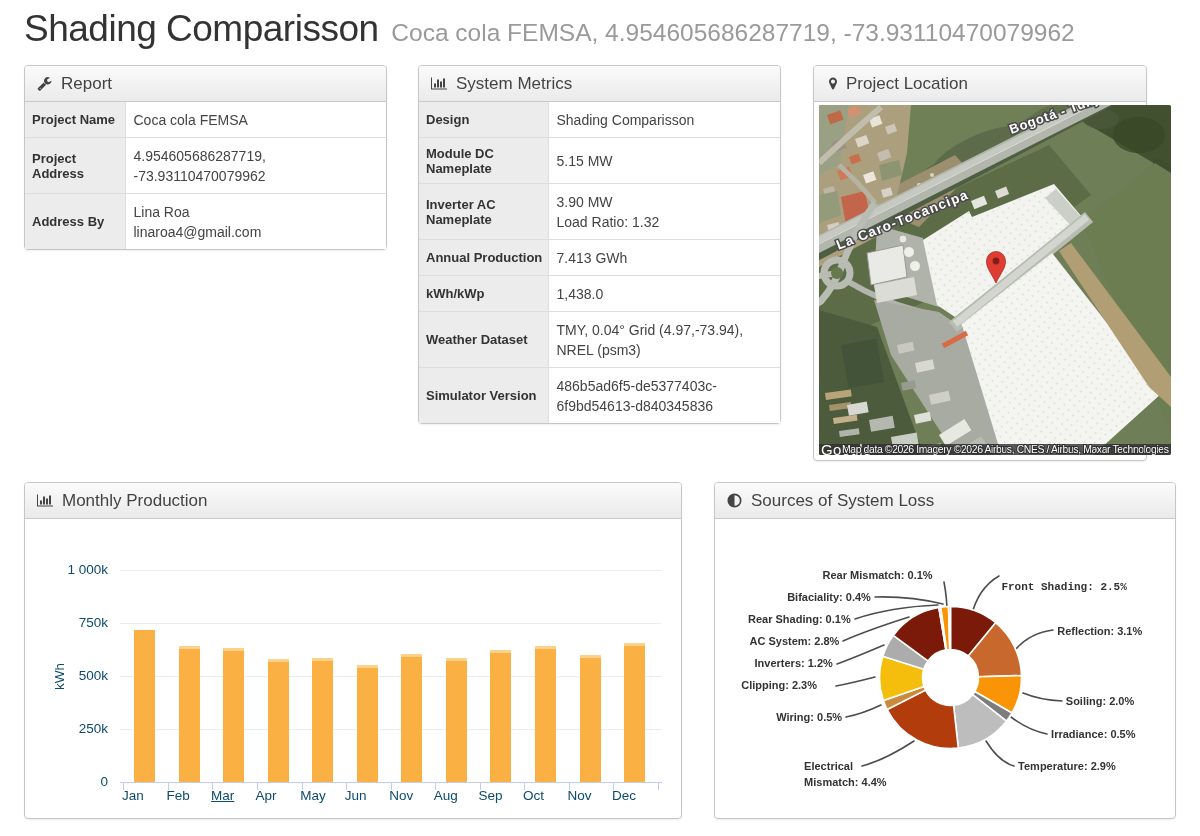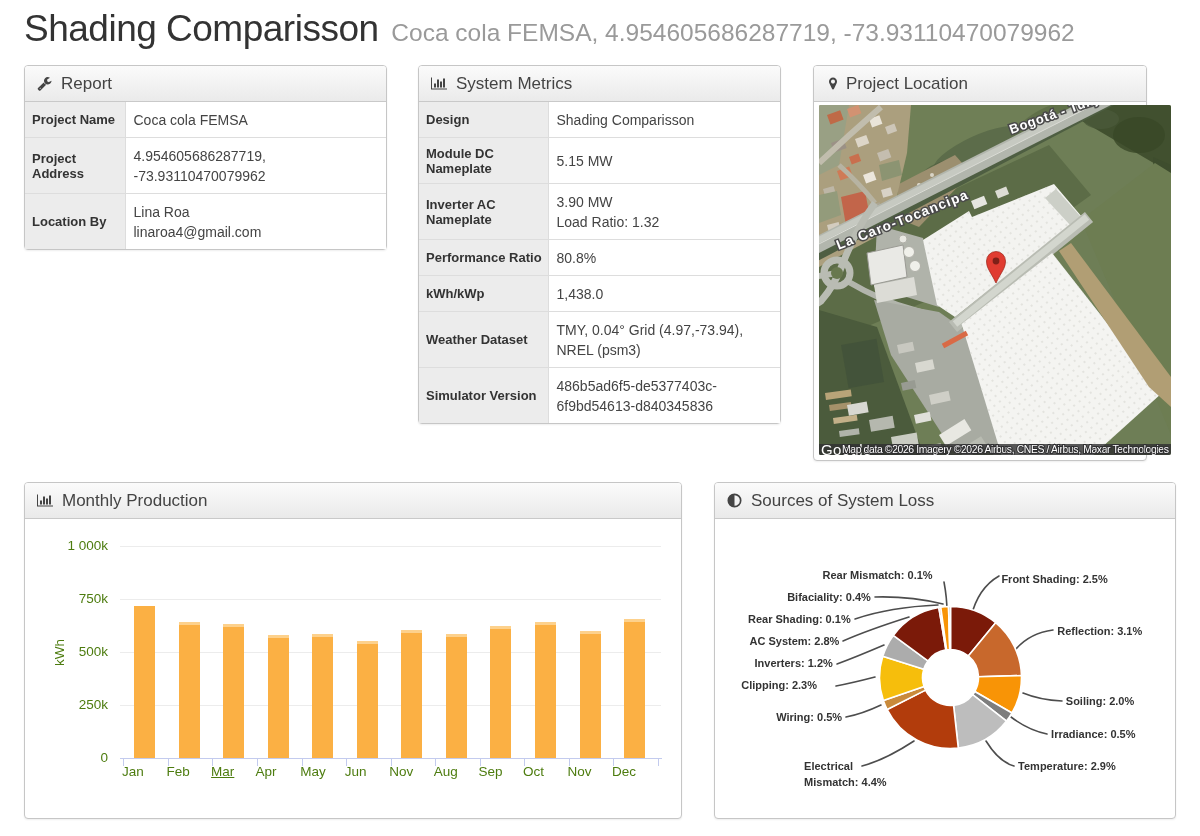--- a/index.html
+++ b/index.html
@@ -37,21 +37,21 @@
     <tbody>
         <tr>
           <td class="lbl" style="width:100px;">Project Name</td>
           <td class="val">Coca cola FEMSA</td>
         </tr>
     <tr>
           <td class="lbl">Project<br>Address</td>
           <td class="val">4.954605686287719,<br>-73.93110470079962</td>
         </tr>
     <tr>
-          <td class="lbl">Location By</td>
+          <td class="lbl">Address By</td>
           <td class="val">Lina Roa<br>linaroa4@gmail.com</td>
         </tr>
   </tbody>
     </table>
 </div>
 
 <div class="panel" style="left:418px; top:65px; width:363px;">
   <div class="phead"><svg width="16" height="15" viewBox="0 0 2048 1792" fill="#444">
         <path d="M640 896v512h-256v-512h256zm384-512v1024h-256v-1024h256zm1024 1152v128h-2048v-1536h128v1408h1920zm-640-896v768h-256v-768h256zm384-384v1152h-256v-1152h256z"></path>
       </svg>System Metrics</div>
@@ -63,22 +63,22 @@
         </tr>
     <tr>
           <td class="lbl">Module DC<br>Nameplate</td>
           <td class="val">5.15 MW</td>
         </tr>
     <tr>
           <td class="lbl">Inverter AC<br>Nameplate</td>
           <td class="val">3.90 MW<br>Load Ratio: 1.32</td>
         </tr>
     <tr>
-          <td class="lbl">Performance Ratio</td>
-          <td class="val">80.8%</td>
+          <td class="lbl">Annual Production</td>
+          <td class="val">7.413 GWh</td>
         </tr>
     <tr>
           <td class="lbl">kWh/kWp</td>
           <td class="val">1,438.0</td>
         </tr>
     <tr>
           <td class="lbl">Weather Dataset</td>
           <td class="val">TMY, 0.04° Grid (4.97,-73.94), NREL (psm3)</td>
         </tr>
     <tr>
@@ -214,21 +214,21 @@
       <text x="2" y="350" font-family="Liberation Sans, sans-serif" font-size="15" fill="#ffffff" letter-spacing="0.4">Google</text>
       <text x="23" y="348" font-family="Liberation Sans, sans-serif" font-size="10.5" fill="#ffffff" stroke="#2f2f31" stroke-width="2" paint-order="stroke" textLength="327">Map data ©2026 Imagery ©2026 Airbus, CNES / Airbus, Maxar Technologies</text>
     </svg>
   </div>
 </div>
 
 <div class="panel" style="left:24px; top:482px; width:658px; height:337px;">
   <div class="phead"><svg width="16" height="15" viewBox="0 0 2048 1792" fill="#444">
         <path d="M640 896v512h-256v-512h256zm384-512v1024h-256v-1024h256zm1024 1152v128h-2048v-1536h128v1408h1920zm-640-896v768h-256v-768h256zm384-384v1152h-256v-1152h256z"></path>
       </svg>Monthly Production</div>
-  <div id="chart" style="left:-1px; top:24px; width:657px; height:299px; font-size:13.5px; color:#4d7c0f;">
+  <div id="chart" style="left:-1px; top:48px; width:657px; height:299px; font-size:13.5px; color:#0c4a6e;">
     <div class="grid" style="top:38.6px;"></div>
     <div class="grid" style="top:91.7px;"></div>
     <div class="grid" style="top:144.8px;"></div>
     <div class="grid" style="top:197.9px;"></div>
     <div class="axisline"></div>
     <div class="ylab" style="top:31px;">1 000k</div>
     <div class="ylab" style="top:84.1px;">750k</div>
     <div class="ylab" style="top:137.2px;">500k</div>
     <div class="ylab" style="top:190.3px;padding-left:20px;">250k</div>
     <div class="ylab" style="top:243.4px;">0</div>
@@ -305,21 +305,21 @@
         <path d="M173.15,190.56 A71.0,71.0 0 0 1 169.35,181.55 L210.02,167.59 A28.0,28.0 0 0 0 211.52,171.14 Z" fill="#c98a3b"></path>
         <path d="M169.35,181.55 A71.0,71.0 0 0 1 168.74,137.31 L209.78,150.14 A28.0,28.0 0 0 0 210.02,167.59 Z" fill="#f6be0c"></path>
         <path d="M168.74,137.31 A71.0,71.0 0 0 1 179.29,116.45 L213.94,141.92 A28.0,28.0 0 0 0 209.78,150.14 Z" fill="#acacac"></path>
         <path d="M179.29,116.45 A71.0,71.0 0 0 1 224.81,88.47 L231.89,130.88 A28.0,28.0 0 0 0 213.94,141.92 Z" fill="#7b1a09"></path>
         <path d="M224.81,88.47 A71.0,71.0 0 0 1 226.75,88.17 L232.65,130.77 A28.0,28.0 0 0 0 231.89,130.88 Z" fill="#c8682c"></path>
         <path d="M226.75,88.17 A71.0,71.0 0 0 1 234.54,87.53 L235.73,130.51 A28.0,28.0 0 0 0 232.65,130.77 Z" fill="#f89406"></path>
         <path d="M234.54,87.53 A71.0,71.0 0 0 1 236.50,87.50 L236.50,130.50 A28.0,28.0 0 0 0 235.73,130.51 Z" fill="#9e9e9e"></path>
       </g>
     </svg>
     <div class="plab" style="right:241.4px; top:47.7px;">Rear Mismatch: 0.1%</div>
-    <div class="plab" style="left:287.4px; top:52.0px;">Front Shading: 2.5%</div>
+    <div class="plab" style="left:287.4px; top:60px;font-family:Liberation Mono, monospace;">Front Shading: 2.5%</div>
     <div class="plab" style="right:303.1px; top:69.5px;">Bifaciality: 0.4%</div>
     <div class="plab" style="right:323.3px; top:92.0px;margin-left:44px;">Rear Shading: 0.1%</div>
     <div class="plab" style="right:334.6px; top:114.1px;">AC System: 2.8%</div>
     <div class="plab" style="left:343.3px; top:104.0px;">Reflection: 3.1%</div>
     <div class="plab" style="right:341.2px; top:136.3px;">Inverters: 1.2%</div>
     <div class="plab" style="right:357px; top:158.4px;">Clipping: 2.3%</div>
     <div class="plab" style="right:331.9px; top:189.9px;">Wiring: 0.5%</div>
     <div class="plab" style="left:351.8px; top:173.9px;">Soiling: 2.0%</div>
     <div class="plab" style="left:337.1px; top:206.6px;">Irradiance: 0.5%</div>
     <div class="plab" style="left:304.1px; top:239.2px;">Temperature: 2.9%</div>

